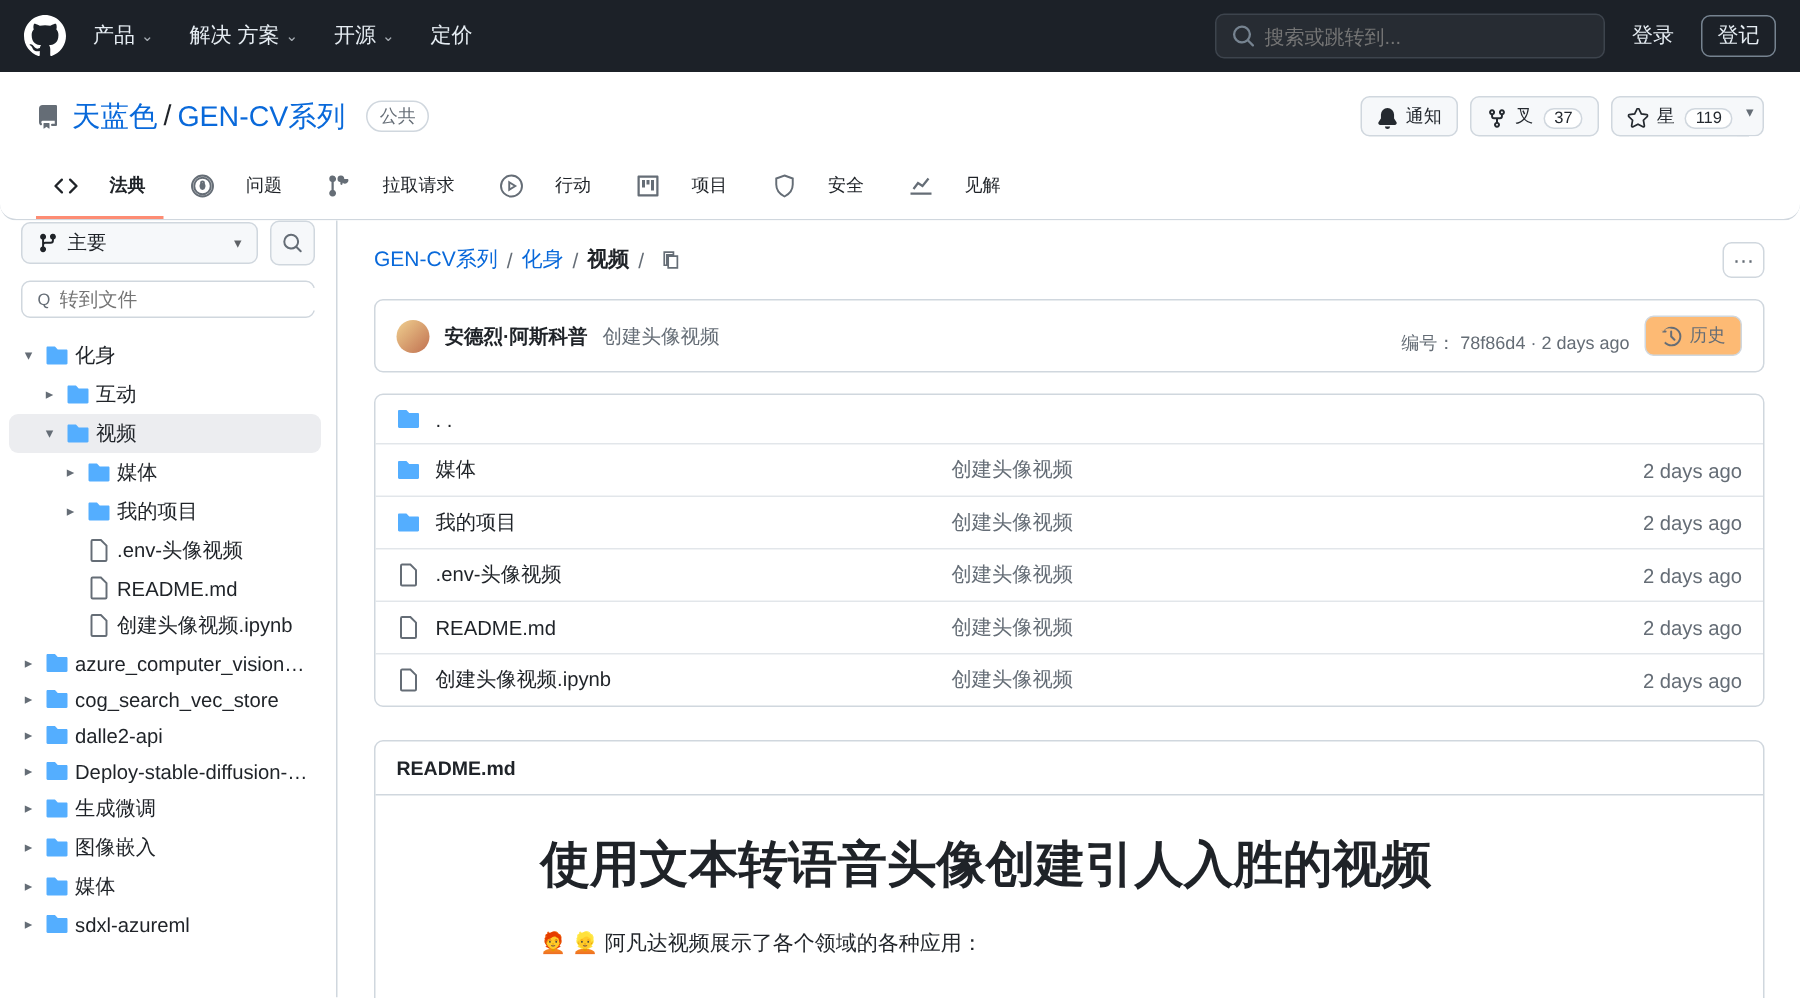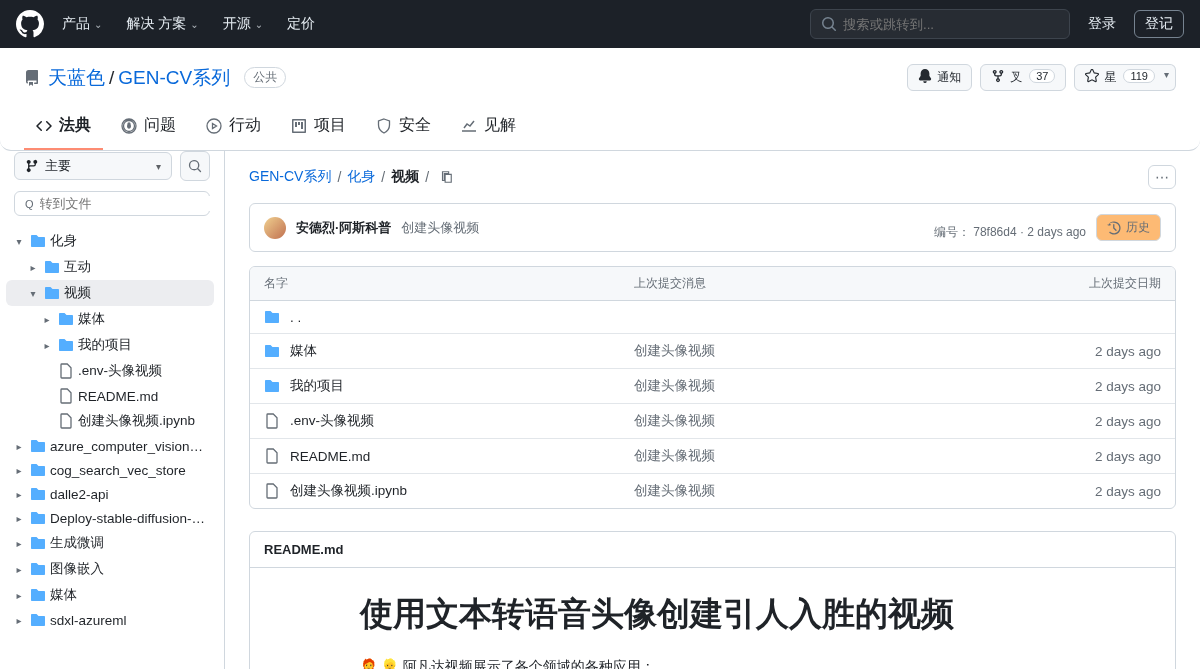--- a/index.html
+++ b/index.html
@@ -19,26 +19,26 @@
 .chev { font-size: 10px; opacity: 0.7; }
 
 
 .repo-head { padding: 16px 24px 0 24px; border-bottom: 1px solid #d0d7de; border-radius: 11px; }
 .repo-title-row { display: flex; align-items: center; gap: 8px; margin-bottom: 16px; }
 .repo-icon { color: #656d76; }
 .repo-title { font-size: 19px; display: flex; align-items: center; gap: 4px; }
 .repo-title a { color: #0969da; }
 .repo-vis { border: 1px solid #d0d7de; border-radius: 2em; padding: 1px 8px; font-size: 12px; color: #656d76; margin-left: 6px; }
 .repo-actions { margin-left: auto; display: flex; gap: 8px; align-items: center; }
-.btn { border: 1px solid #d0d7de; border-radius: 6px; background: #f6f8fa; padding: 4px 10px; font-size: 12px; color: #24292f; display: flex; align-items: flex-start; gap: 5px; cursor: pointer; }
+.btn { border: 1px solid #d0d7de; border-radius: 6px; background: #f6f8fa; padding: 4px 10px; font-size: 12px; color: #24292f; display: flex; align-items: flex-end; gap: 5px; cursor: pointer; }
 .btn .count { background: #fff; border: 1px solid #d0d7de; border-radius: 2em; padding: 0 6px; font-size: 11px; margin-left: 2px; }
 .btn-caret { border: 1px solid #d0d7de; border-left: none; border-radius: 0 6px 6px 0; background: #f6f8fa; padding: 4px 6px; font-size: 10px; color: #656d76; cursor: pointer; margin-left: -8px; }
 
 .repo-tabs { display: flex; gap: 6px; }
-.repo-tab { padding: 8px 12px 12px; font-size: 16px; color: #1f2328; display: flex; align-items: center; gap: 7px; cursor: pointer; border-bottom: 2px solid transparent; }
+.repo-tab { padding: 8px 12px 12px; font-size: 12px; color: #1f2328; display: flex; align-items: center; gap: 21px; cursor: pointer; border-bottom: 2px solid transparent; }
 .repo-tab.active { border-bottom-color: #fd8c73; font-weight: 600; }
 .repo-tab .ico { color: #656d76; }
 .repo-tab.active .ico { color: #1f2328; }
 
 
 .layout { display: flex; height: calc(100vh - 56px - 98px); }
 .sidebar { width: 225px; border-right: 1px solid #d0d7de; display: flex; flex-direction: column; flex-shrink: 0; }
 .side-head { display: flex; align-items: center; gap: 14px; padding: 14px 14px 10px 18px; }
 .side-title { font-weight: 600; font-size: 14px; }
 .side-controls { display: flex; gap: 8px; padding: 0 14px 10px; align-items: center; }
@@ -174,20 +174,28 @@
           <svg width="16" height="16" viewBox="0 0 16 16" fill="currentColor">
             <path d="M8 1a7 7 0 100 14A7 7 0 008 1zm0 1.5a5.5 5.5 0 110 11 5.5 5.5 0 010-11zM8 5a1 1 0 100 2 1 1 0 000-2zm0 3a1 1 0 100 2 1 1 0 000-2z" fill="none" stroke="currentColor" stroke-width="1.3"></path>
             <circle cx="8" cy="8" r="2" fill="currentColor"></circle>
           </svg>
         </span>
         <span>问题</span>
       </div>
       <div class="repo-tab">
         <span class="ico">
           <svg width="16" height="16" viewBox="0 0 16 16" fill="currentColor">
+            <path d="M1.5 3.25a2.25 2.25 0 113 2.122v5.256a2.251 2.251 0 11-1.5 0V5.372A2.25 2.25 0 011.5 3.25zm10 0a2.25 2.25 0 10-2.484 2.236c-.082.23-.125.477-.125.73V6.5a.75.75 0 001.5 0v-.284c0-.118.018-.231.051-.338A2.25 2.25 0 0014 3.25z"></path>
+          </svg>
+        </span>
+        <span>拉取请求</span>
+      </div>
+      <div class="repo-tab">
+        <span class="ico">
+          <svg width="16" height="16" viewBox="0 0 16 16" fill="currentColor">
             <path d="M8 1a7 7 0 100 14A7 7 0 008 1zM6.5 5.5l4 2.5-4 2.5z" fill="none" stroke="currentColor" stroke-width="1.3"></path>
           </svg>
         </span>
         <span>行动</span>
       </div>
       <div class="repo-tab">
         <span class="ico">
           <svg width="16" height="16" viewBox="0 0 16 16" fill="currentColor">
             <path d="M1.75 1h12.5c.414 0 .75.336.75.75v12.5a.75.75 0 01-.75.75H1.75A.75.75 0 011 14.25V1.75c0-.414.336-.75.75-.75zM2.5 2.5v11h11v-11zM4 4h2v5H4zm3 0h2v3H7zm3 0h2v7h-2z" fill="currentColor"></path>
           </svg>
@@ -410,25 +418,20 @@
         <span class="hist-btn">
           <svg width="14" height="14" viewBox="0 0 16 16" fill="currentColor">
               <path d="M8 2a6 6 0 11-4.798 9.602.75.75 0 01-1.2.898A7.5 7.5 0 108 .5a7.5 7.5 0 00-6.798 4.318L.5 3.5A.75.75 0 01.5 5h3a.75.75 0 000-1.5H2.324A6 6 0 018 2zm.5 2.25a.75.75 0 00-1.5 0V8c0 .199.079.39.22.53l2.5 2.5a.75.75 0 101.06-1.06L8.5 7.69z"></path>
             </svg>
           <span>历史</span>
         </span>
       </div>
     </div>
 
     <div class="file-table">
-      <div class="ft-head">
-        <div class="col-name">名字</div>
-        <div class="col-msg">上次提交消息</div>
-        <div class="col-date">上次提交日期</div>
-      </div>
       <div id="file-rows">
           <div class="ft-row">
             <div class="col-name">
               <span class="folder-ico">
                 <svg width="16" height="16" viewBox="0 0 16 16" fill="currentColor">
                   <path d="M1.75 2h4.5c.2 0 .39.08.53.22L8.5 3.94h5.75c.41 0 .75.34.75.75v8.5c0 .41-.34.75-.75.75H1.75A.75.75 0 011 13.19V2.75c0-.41.34-.75.75-.75z"></path>
                 </svg>
               </span>
               <a>. .</a>
             </div>

